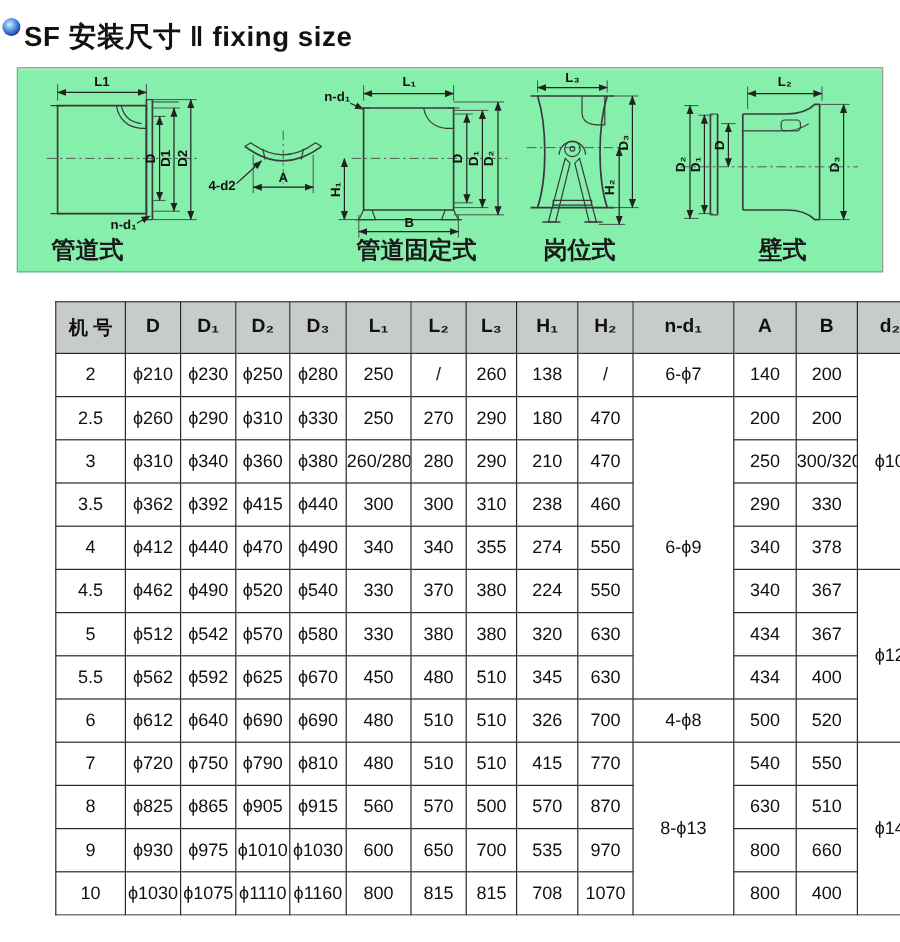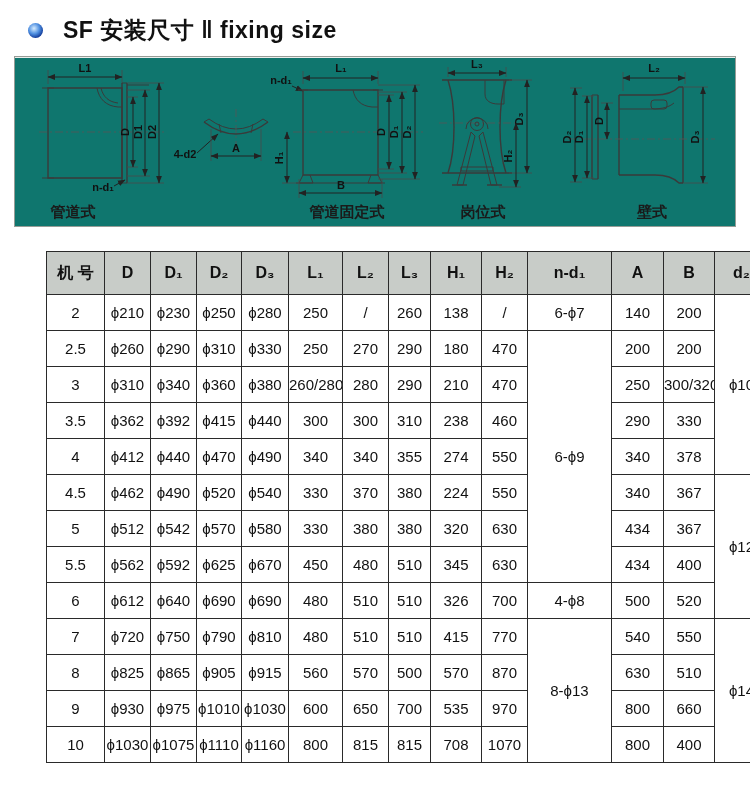--- a/index.html
+++ b/index.html
@@ -1,25 +1,25 @@
 <!DOCTYPE html>
 <html><head>
 <meta charset="utf-8">
 <style>
   html,body{margin:0;padding:0;background:#ffffff;}
   body{width:750px;font-family:"Liberation Sans","DejaVu Sans",sans-serif;color:#111;}
   .page{width:750px;}
-  .hdr{display:flex;align-items:center;gap:20px;padding:15px 14px 8px 28px;}
+  .hdr{display:flex;align-items:flex-start;gap:3px;padding:15px 14px 8px 2px;}
   .bullet{width:15px;height:15px;border-radius:50%;flex:0 0 auto;
     background:radial-gradient(circle at 40% 36%, #d6ecff 0%, #4d8ee0 42%, #0a2f8f 78%, #09276f 100%);}
   h1{margin:0;font-size:23px;font-weight:bold;letter-spacing:.5px;}
-  .panel{position:relative;margin:2px 14px 0 14px;width:722px;height:171px;background:#0f766e;
+  .panel{position:relative;margin:2px 14px 0 14px;width:722px;height:171px;background:#86efac;
     border:1px solid #969c96;box-sizing:border-box;box-shadow:inset 0 1px 0 #eceeec;}
   .panel svg{display:block;}
-  .cap{position:absolute;bottom:4px;transform:translateX(-50%);font-size:15px;font-weight:bold;color:#1a1a1a;white-space:nowrap;}
+  .cap{position:absolute;bottom:4px;transform:translateX(-50%);font-size:20px;font-weight:bold;color:#1a1a1a;white-space:nowrap;}
   .tblwrap{margin:24px 14px 0 14px;padding-left:32px;}
   table{border-collapse:collapse;table-layout:fixed;width:722px;}
   th,td{border:1.7px solid #2a2a2a;text-align:center;vertical-align:middle;padding:0;overflow:hidden;}
   th{background:#c8ccc8;height:42px;font-size:16px;font-weight:bold;}
   td{height:35px;font-size:15px;background:#fff;}
   td.small{font-size:15px;}
   
   .out{fill:none;stroke:#3a3a3a;stroke-width:1.4;}
   .thin{fill:none;stroke:#3a3a3a;stroke-width:1;}
   .ext{stroke:#4a4a4a;stroke-width:.8;}

